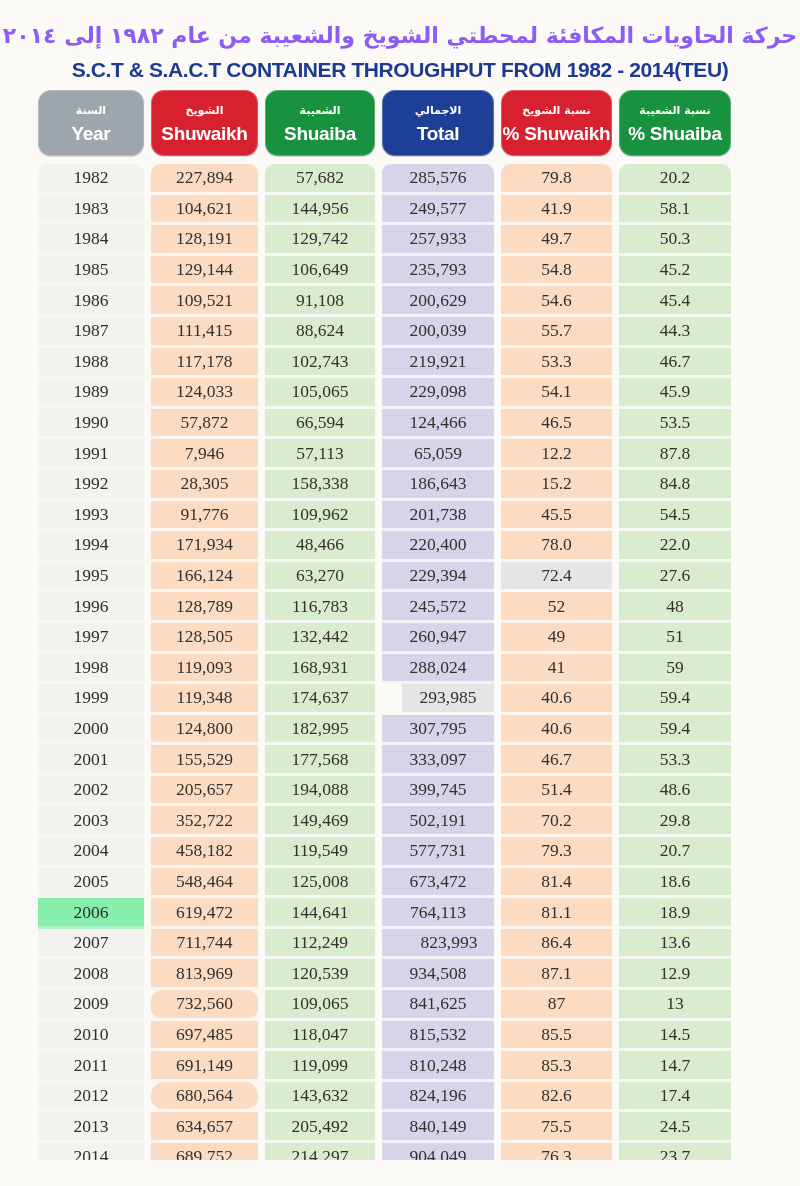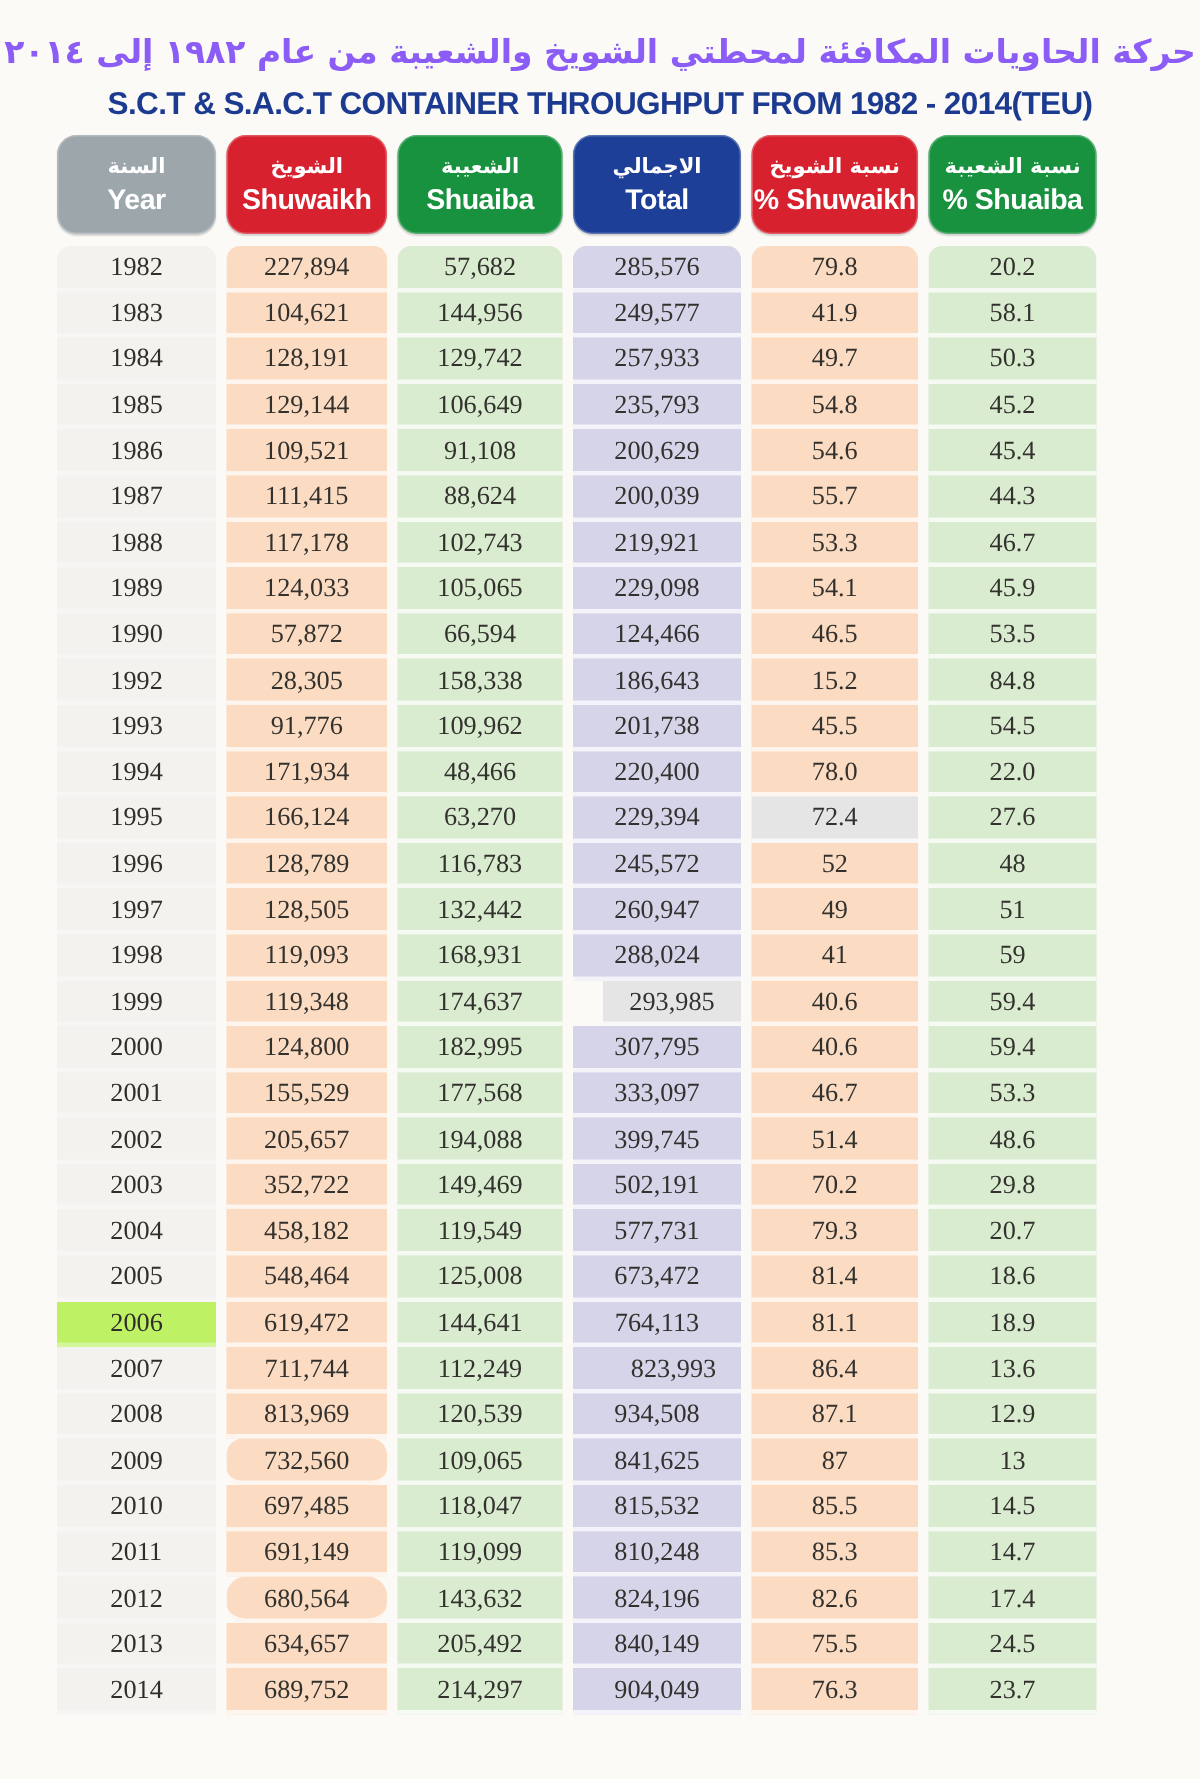--- a/index.html
+++ b/index.html
@@ -33,21 +33,21 @@
 
   .header-row { margin-top:6px; }
   .hbtn {
     height:66px; border-radius:13px;
     display:flex; flex-direction:column; align-items:center; justify-content:center;
     color:#ffffff; box-shadow: inset 0 0 0 1px rgba(255,255,255,0.25), 0 1px 1px rgba(0,0,0,0.15);
   }
   .h-ar {
     direction:rtl;
     font-family:"DejaVu Sans", sans-serif;
-    font-weight:bold; font-size:14px; line-height:22px;
+    font-weight:bold; font-size:11px; line-height:22px;
   }
   .h-en {
     font-family:"Liberation Sans", sans-serif;
     font-weight:bold; font-size:19px; line-height:24px; letter-spacing:-0.3px;
   }
 
   .tbody { margin-top:8px; height:996px; overflow:hidden; }
   .trow { height:30.6px; }
   .cell {
     display:flex; align-items:center; justify-content:center;
@@ -159,20 +159,28 @@
       </div>
       <div class="trow grid6">
         <div class="cell year-cell" style="background: rgb(243, 242, 238);">1990</div>
         <div class="cell" style="background: rgb(251, 220, 194);">57,872</div>
         <div class="cell" style="background: rgb(217, 236, 208);">66,594</div>
         <div class="cell" style="background: rgb(213, 212, 233);">124,466</div>
         <div class="cell" style="background: rgb(251, 220, 194);">46.5</div>
         <div class="cell" style="background: rgb(217, 236, 208);">53.5</div>
       </div>
       <div class="trow grid6">
+        <div class="cell year-cell" style="background: rgb(243, 242, 238);">1991</div>
+        <div class="cell" style="background: rgb(251, 220, 194);">7,946</div>
+        <div class="cell" style="background: rgb(217, 236, 208);">57,113</div>
+        <div class="cell" style="background: rgb(213, 212, 233);">65,059</div>
+        <div class="cell" style="background: rgb(251, 220, 194);">12.2</div>
+        <div class="cell" style="background: rgb(217, 236, 208);">87.8</div>
+      </div>
+      <div class="trow grid6">
         <div class="cell year-cell" style="background: rgb(243, 242, 238);">1992</div>
         <div class="cell" style="background: rgb(251, 220, 194);">28,305</div>
         <div class="cell" style="background: rgb(217, 236, 208);">158,338</div>
         <div class="cell" style="background: rgb(213, 212, 233);">186,643</div>
         <div class="cell" style="background: rgb(251, 220, 194);">15.2</div>
         <div class="cell" style="background: rgb(217, 236, 208);">84.8</div>
       </div>
       <div class="trow grid6">
         <div class="cell year-cell" style="background: rgb(243, 242, 238);">1993</div>
         <div class="cell" style="background: rgb(251, 220, 194);">91,776</div>
@@ -271,21 +279,21 @@
       </div>
       <div class="trow grid6">
         <div class="cell year-cell" style="background: rgb(243, 242, 238);">2005</div>
         <div class="cell" style="background: rgb(251, 220, 194);">548,464</div>
         <div class="cell" style="background: rgb(217, 236, 208);">125,008</div>
         <div class="cell" style="background: rgb(213, 212, 233);">673,472</div>
         <div class="cell" style="background: rgb(251, 220, 194);">81.4</div>
         <div class="cell" style="background: rgb(217, 236, 208);">18.6</div>
       </div>
       <div class="trow grid6">
-        <div class="cell year-cell" style="background: #bef264;">2006</div>
+        <div class="cell year-cell" style="background: #86efac;">2006</div>
         <div class="cell" style="background: rgb(251, 220, 194);">619,472</div>
         <div class="cell" style="background: rgb(217, 236, 208);">144,641</div>
         <div class="cell" style="background: rgb(213, 212, 233);">764,113</div>
         <div class="cell" style="background: rgb(251, 220, 194);">81.1</div>
         <div class="cell" style="background: rgb(217, 236, 208);">18.9</div>
       </div>
       <div class="trow grid6">
         <div class="cell year-cell" style="background: rgb(243, 242, 238);">2007</div>
         <div class="cell" style="background: rgb(251, 220, 194);">711,744</div>
         <div class="cell" style="background: rgb(217, 236, 208);">112,249</div>

